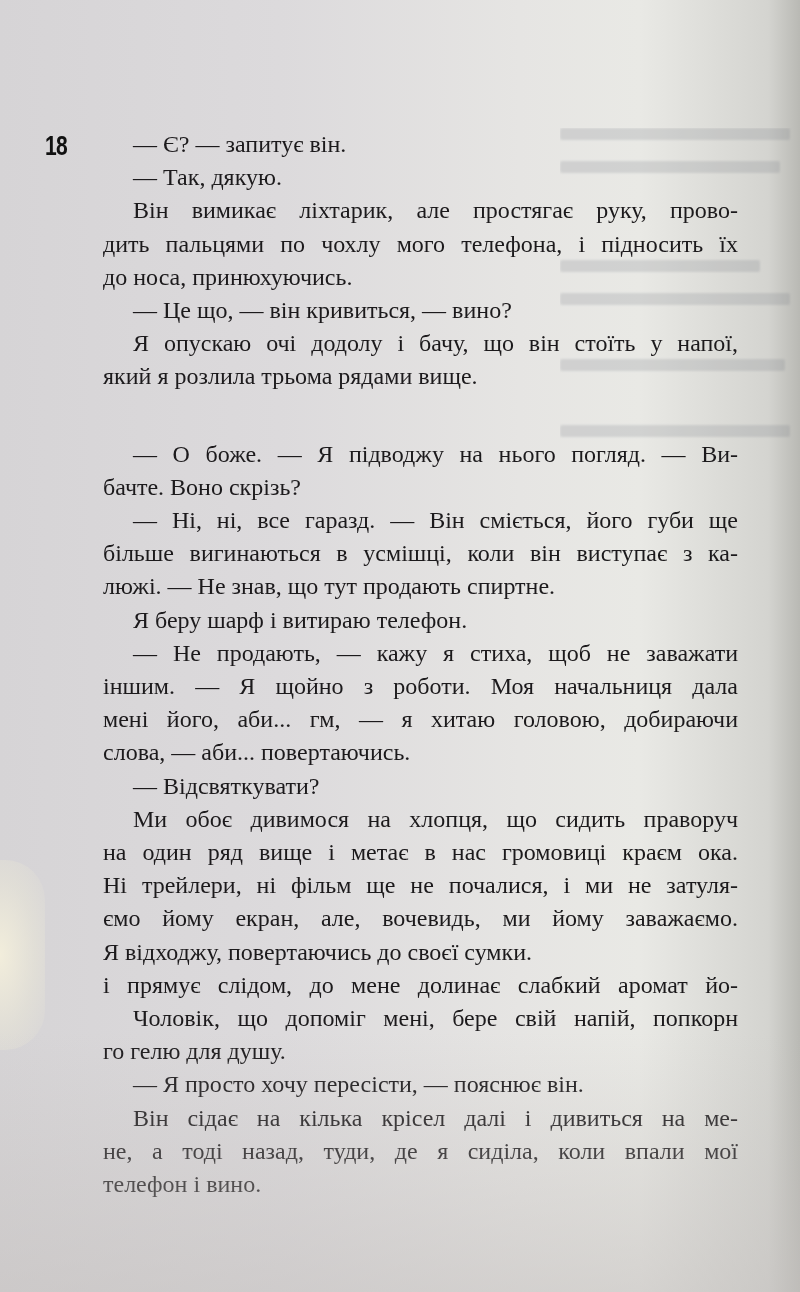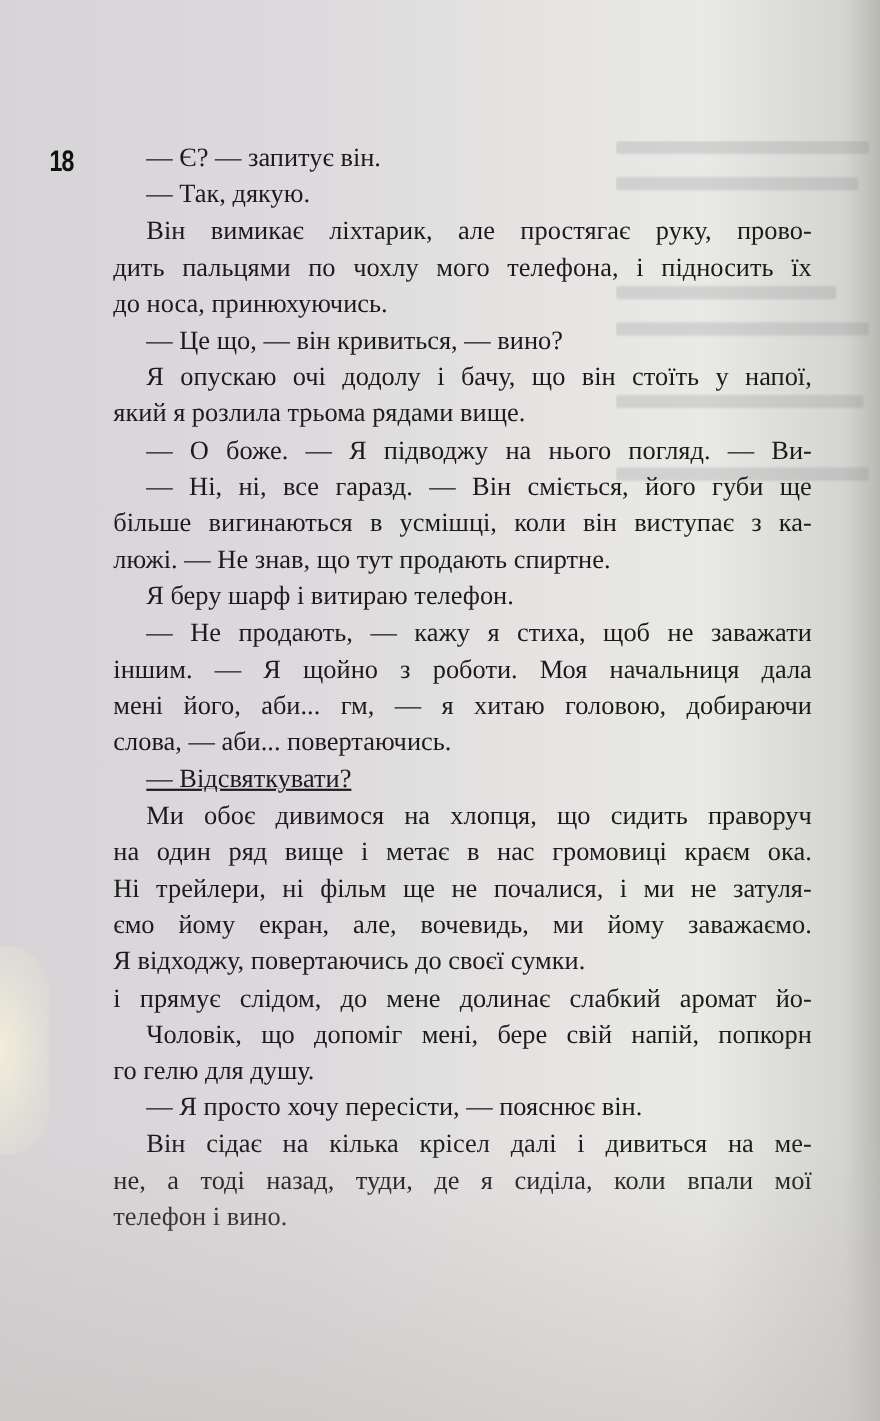--- a/index.html
+++ b/index.html
@@ -63,30 +63,31 @@
 
 <div class="text-column" id="text-column">
     <span class="line" style="padding-left: 30px;">— Є? — запитує він.</span>
     <span class="line" style="padding-left: 30px;">— Так, дякую.</span>
     <span class="line just" style="padding-left: 30px;">Він вимикає ліхтарик, але простягає руку, прово-</span>
     <span class="line just">дить пальцями по чохлу мого телефона, і підносить їх</span>
     <span class="line">до носа, принюхуючись.</span>
     <span class="line" style="padding-left: 30px;">— Це що, — він кривиться, — вино?</span>
     <span class="line just" style="padding-left: 30px;">Я опускаю очі додолу і бачу, що він стоїть у напої,</span>
     <span class="line">який я розлила трьома рядами вище.</span>
-    <span class="line just" style="padding-left: 30px;">— О боже. — Я підводжу на нього погляд. — Ви-</span>
+    <span class="line just" style="padding-left: 30px; margin-top: 44px;">— О боже. — Я підводжу на нього погляд. — Ви-</span>
+    <span class="line">бачте. Воно скрізь?</span>
     <span class="line just" style="padding-left: 30px;">— Ні, ні, все гаразд. — Він сміється, його губи ще</span>
     <span class="line just">більше вигинаються в усмішці, коли він виступає з ка-</span>
     <span class="line">люжі. — Не знав, що тут продають спиртне.</span>
     <span class="line" style="padding-left: 30px;">Я беру шарф і витираю телефон.</span>
     <span class="line just" style="padding-left: 30px;">— Не продають, — кажу я стиха, щоб не заважати</span>
     <span class="line just">іншим. — Я щойно з роботи. Моя начальниця дала</span>
     <span class="line just">мені його, аби... гм, — я хитаю головою, добираючи</span>
     <span class="line">слова, — аби... повертаючись.</span>
-    <span class="line" style="padding-left: 30px; text-decoration: underline;">— Відсвяткувати?</span>
+    <span class="line" style="padding-left: 30px;">— Відсвяткувати?</span>
     <span class="line just" style="padding-left: 30px;">Ми обоє дивимося на хлопця, що сидить праворуч</span>
     <span class="line just">на один ряд вище і метає в нас громовиці краєм ока.</span>
     <span class="line just">Ні трейлери, ні фільм ще не почалися, і ми не затуля-</span>
     <span class="line just">ємо йому екран, але, вочевидь, ми йому заважаємо.</span>
     <span class="line">Я відходжу, повертаючись до своєї сумки.</span>
     <span class="line just">і прямує слідом, до мене долинає слабкий аромат йо-</span>
     <span class="line just" style="padding-left: 30px;">Чоловік, що допоміг мені, бере свій напій, попкорн</span>
     <span class="line">го гелю для душу.</span>
     <span class="line" style="padding-left: 30px;">— Я просто хочу пересісти, — пояснює він.</span>
     <span class="line just" style="padding-left: 30px;">Він сідає на кілька крісел далі і дивиться на ме-</span>

